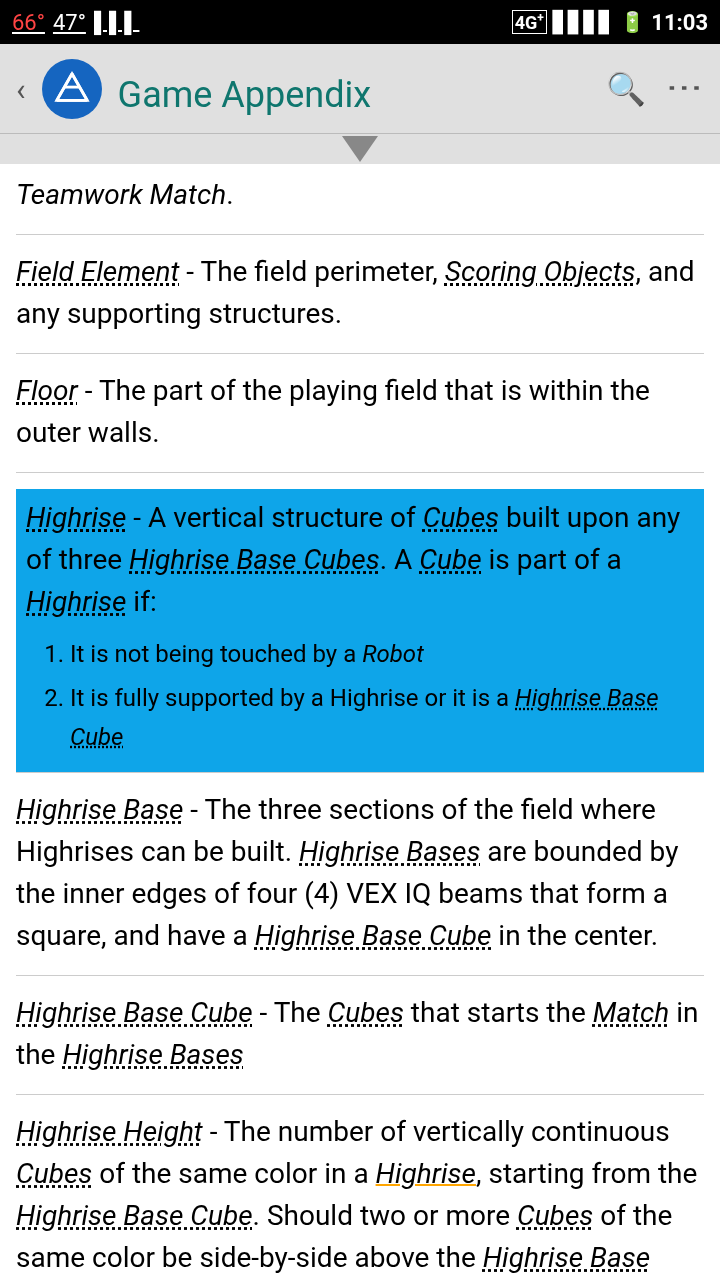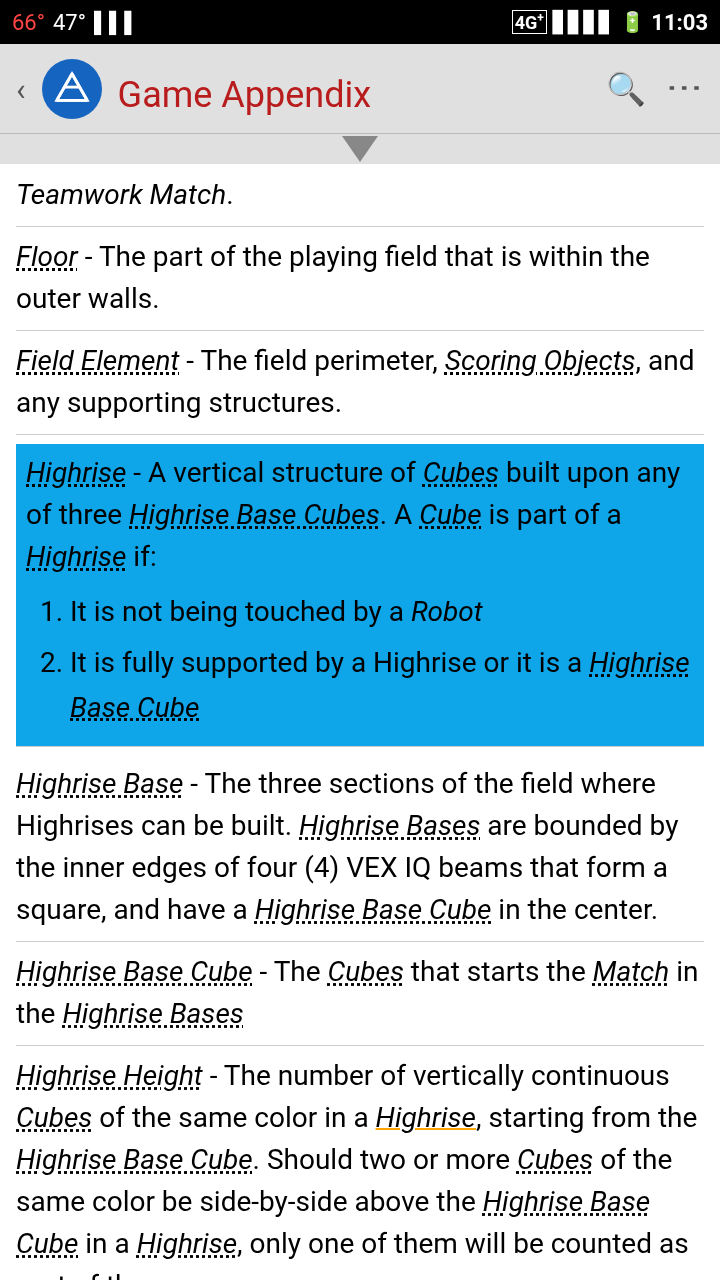--- a/index.html
+++ b/index.html
@@ -22,20 +22,21 @@
       display: flex;
       align-items: center;
       justify-content: space-between;
       padding: 0 12px;
       font-size: 22px;
     }
     .status-left {
       display: flex;
       align-items: center;
       gap: 8px;
+      text-decoration: underline;
     }
     .status-right {
       display: flex;
       align-items: center;
       gap: 6px;
       font-weight: bold;
       padding-left: 10px;
     }
     .temp-red { color: #ff4444; }
 
@@ -64,21 +65,21 @@
       justify-content: center;
     }
     .app-icon svg {
       width: 38px;
       height: 38px;
     }
     .app-title {
       flex: 1;
       font-size: 36px;
       font-weight: 400;
-      color: #b91c1c;
+      color: #0f766e;
       margin-top: 13px;
     }
     .app-bar-actions {
       display: flex;
       gap: 20px;
       align-items: center;
     }
     .action-icon {
       color: #555;
       font-size: 32px;
@@ -102,23 +103,23 @@
       margin-top: 2px;
     }
 
     
     .content {
       padding: 10px 16px;
       line-height: 1.45;
     }
 
     .entry {
-      margin-bottom: 9px;
+      margin-bottom: 16px;
       border-bottom: 1px solid #ccc;
-      padding-bottom: 10px;
+      padding-bottom: 18px;
     }
     .entry:last-child {
       border-bottom: none;
     }
 
     .highlighted {
       background: #0ea5e9;
       padding: 8px 10px;
       margin-bottom: 16px;
       border-bottom: 1px solid #ccc;
@@ -128,21 +129,21 @@
       font-size: 28px;
       line-height: 1.5;
     }
 
     em {
       font-style: italic;
     }
 
     ol {
       margin: 12px 0 8px 44px;
-      font-size: 28px;
+      font-size: 24px;
       line-height: 1.6;
     }
     ol li {
       margin-bottom: 6px;
     }
   </style>
 </head>
 <body>
 
 <div class="status-bar">
@@ -182,27 +183,27 @@
 </div>
 
 <div class="content">
 
   <div class="entry">
     <p><em>Teamwork Match</em>.</p>
   </div>
 
   <div class="entry">
     <p>
+      <em><span style="text-decoration: underline; text-decoration-style: dotted;">Field Element</span></em> - The field perimeter, <em><span style="text-decoration: underline; text-decoration-style: dotted;">Scoring Objects</span></em>, and any supporting structures.
+    </p>
+  </div>
+
+  <div class="entry">
+    <p>
       <em><span style="text-decoration: underline; text-decoration-style: dotted;">Floor</span></em> - The part of the playing field that is within the outer walls.
-    </p>
-  </div>
-
-  <div class="entry">
-    <p>
-      <em><span style="text-decoration: underline; text-decoration-style: dotted;">Field Element</span></em> - The field perimeter, <em><span style="text-decoration: underline; text-decoration-style: dotted;">Scoring Objects</span></em>, and any supporting structures.
     </p>
   </div>
 
   <div class="highlighted">
     <p>
       <em><span style="text-decoration: underline; text-decoration-style: dotted;">Highrise</span></em> - A vertical structure of <em><span style="text-decoration: underline; text-decoration-style: dotted;">Cubes</span></em> built upon any of three <em><span style="text-decoration: underline; text-decoration-style: dotted;">Highrise Base Cubes</span></em>. A <em><span style="text-decoration: underline; text-decoration-style: dotted;">Cube</span></em> is part of a <em><span style="text-decoration: underline; text-decoration-style: dotted;">Highrise</span></em> if:
     </p>
     <ol>
       <li>It is not being touched by a <em>Robot</em></li>
       <li>It is fully supported by a Highrise or it is a <em><span style="text-decoration: underline; text-decoration-style: dotted;">Highrise Base Cube</span></em></li>

